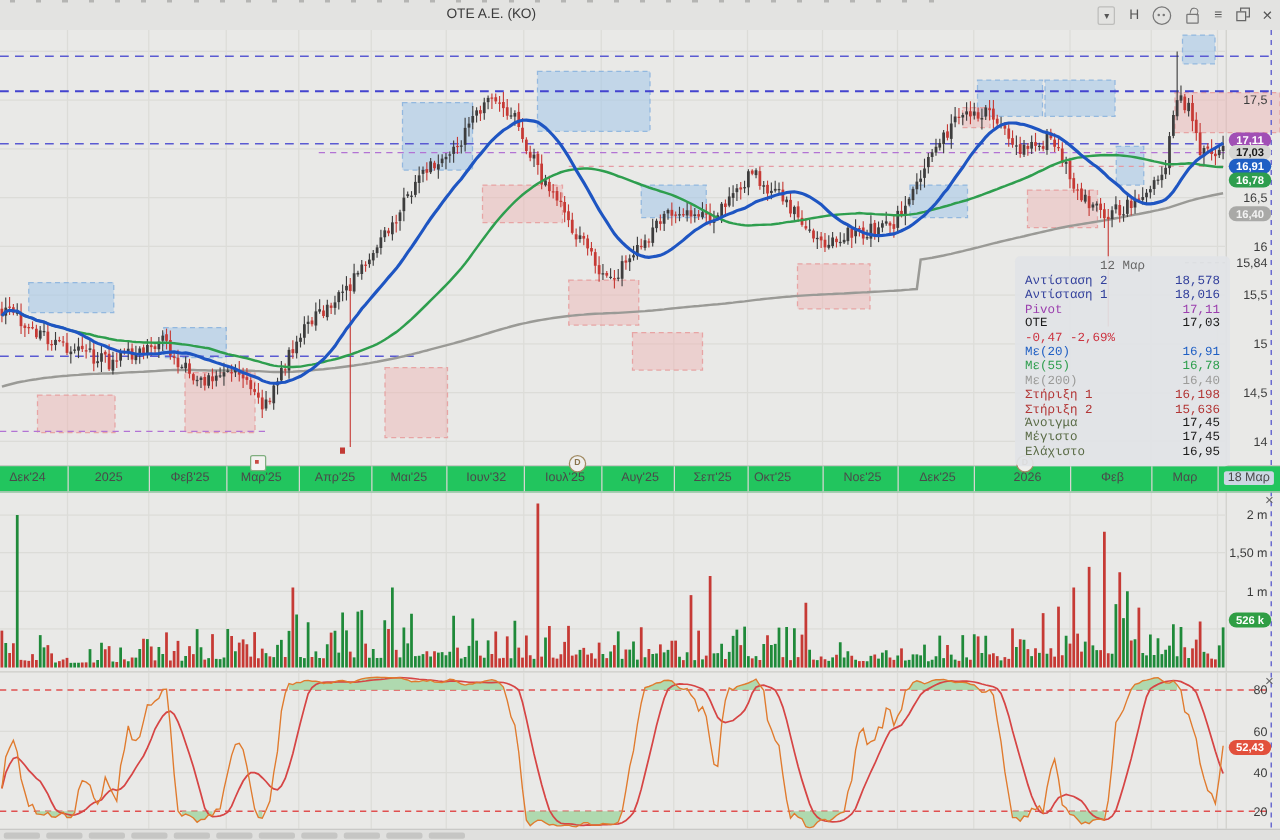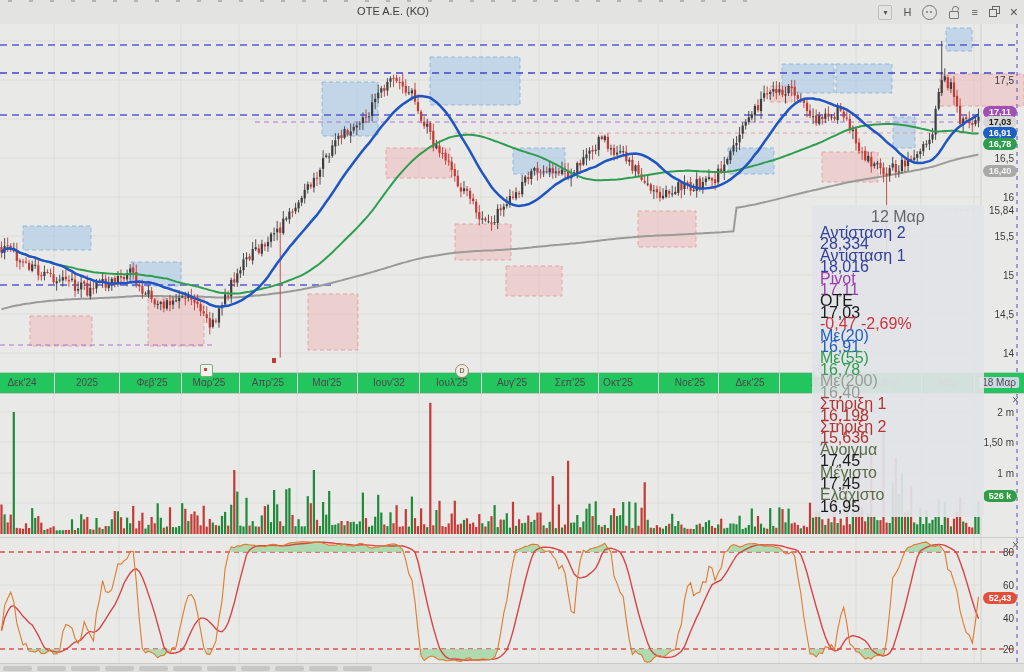--- a/index.html
+++ b/index.html
@@ -42,23 +42,23 @@
   .xlab.hl{background:#ccd7e3;border-radius:2px;padding:0 3px;}
   .gridtick{position:absolute;top:0;width:1px;height:20px;background:#d6d6d2;}
   
   .evt{position:absolute;z-index:4;}
   .evt-flag{width:11px;height:11px;border:1px solid #7fae7f;border-radius:2px;background:#f2f2f0;}
   .evt-flag i{position:absolute;left:3px;top:3px;width:3px;height:3px;background:#c94a42;display:block;}
   .evt-div{width:12px;height:12px;border:1px solid #a08a62;border-radius:50%;background:#eeeeec;
            font-size:7px;font-weight:bold;color:#8a744c;text-align:center;line-height:12px;}
   
   .tooltip{position:absolute;left:812px;top:181px;width:172px;background:rgba(225,227,230,0.93);
-           border-radius:4px;padding:3px 8px 5px 8px;font-size:16px;z-index:6;box-sizing:border-box;}
+           border-radius:4px;padding:3px 8px 5px 8px;font-size:10px;z-index:6;box-sizing:border-box;font-family:Liberation Mono, monospace;}
   .tt-head{text-align:center;color:#666;margin-bottom:1px;}
-  .tt-row{display:flex;justify-content:space-between;line-height:11.4px;white-space:nowrap;flex-direction:column;}
+  .tt-row{display:flex;justify-content:space-between;line-height:11.4px;white-space:nowrap;}
   
   .bottombar{position:absolute;left:0;top:663px;width:1024px;height:9px;background:#e0e0de;
              border-top:1px solid #c9c9c7;}
   .bseg{position:absolute;top:2px;height:5px;width:29px;background:#c6c6c4;border-radius:2px;}
 </style>
 </head>
 <body>
 
 <div class="app">
 
@@ -818,21 +818,21 @@
           <text x="1000" y="150" text-anchor="middle" font-size="9" font-weight="bold" fill="#f2f2f2">16,40</text>
         </g>
         <g>
           <rect x="272" y="334" width="4" height="5" fill="#c23a34"></rect>
         </g>
       </svg>
     <div class="tooltip" id="tooltip">
         <div class="tt-head">12 Μαρ</div>
         <div class="tt-row">
           <span style="color: rgb(51, 64, 156);">Αντίσταση 2</span>
-          <span style="color: rgb(51, 64, 156);">28,334</span>
+          <span style="color: rgb(51, 64, 156);">18,578</span>
         </div>
         <div class="tt-row">
           <span style="color: rgb(51, 64, 156);">Αντίσταση 1</span>
           <span style="color: rgb(51, 64, 156);">18,016</span>
         </div>
         <div class="tt-row">
           <span style="color: rgb(155, 63, 174);">Pivot</span>
           <span style="color: rgb(155, 63, 174);">17,11</span>
         </div>
         <div class="tt-row">

